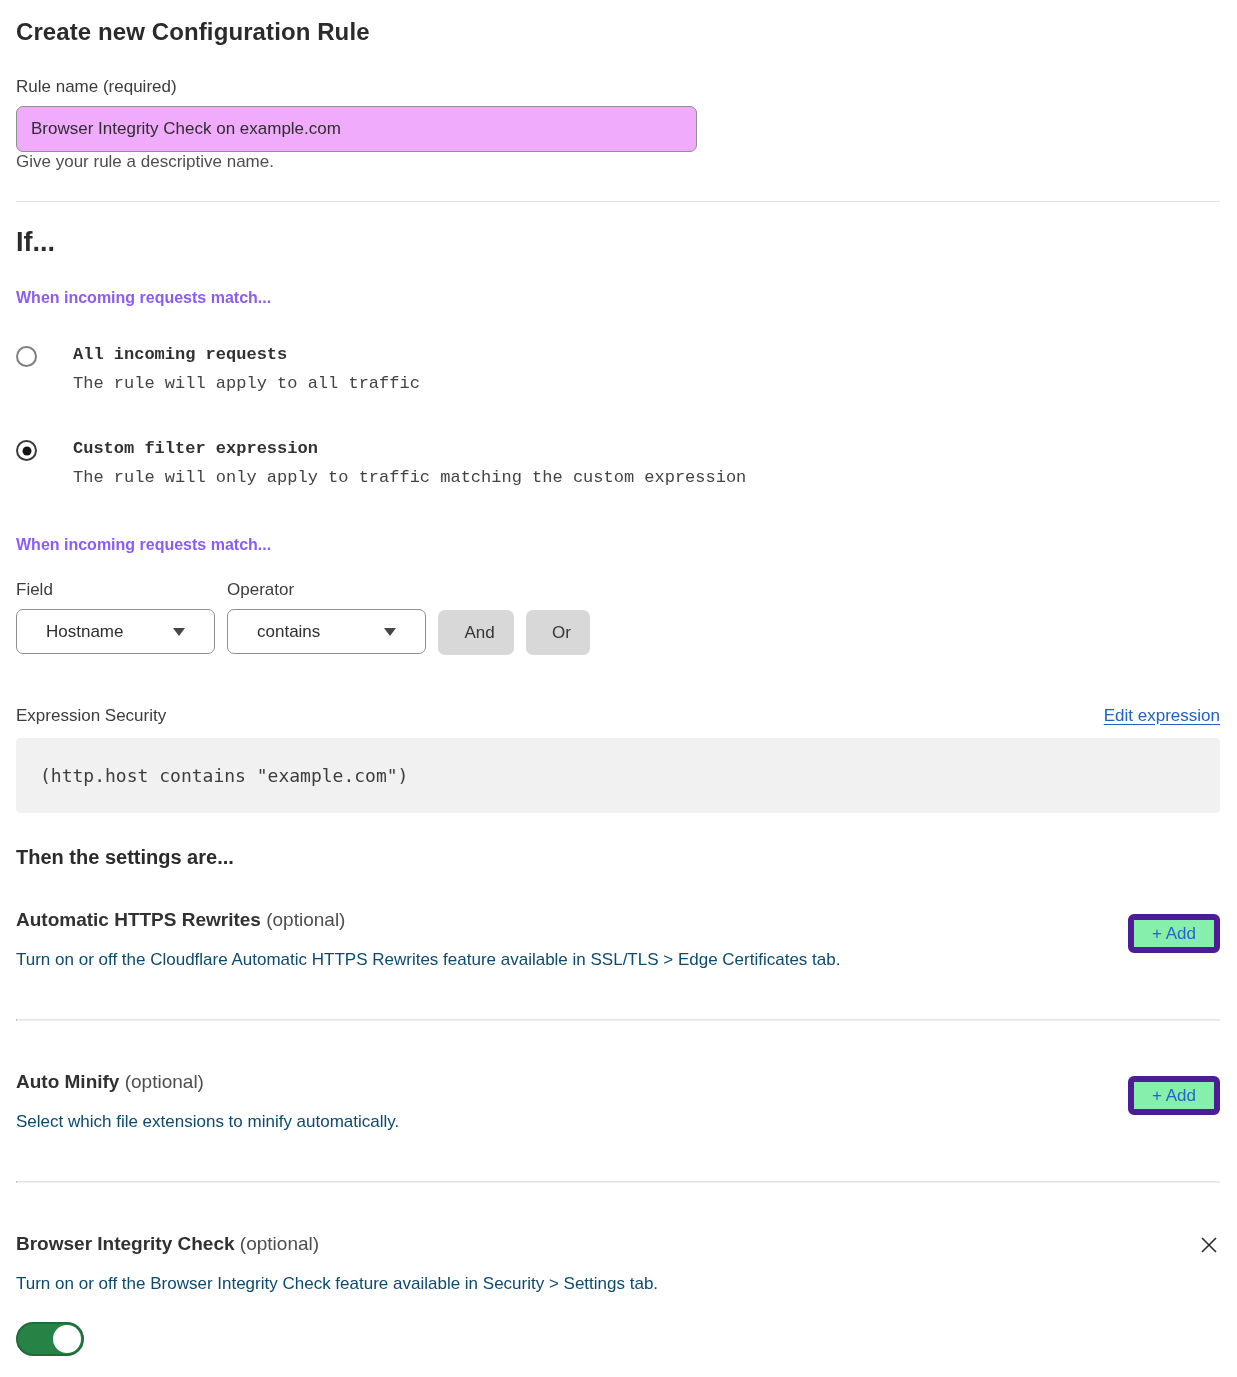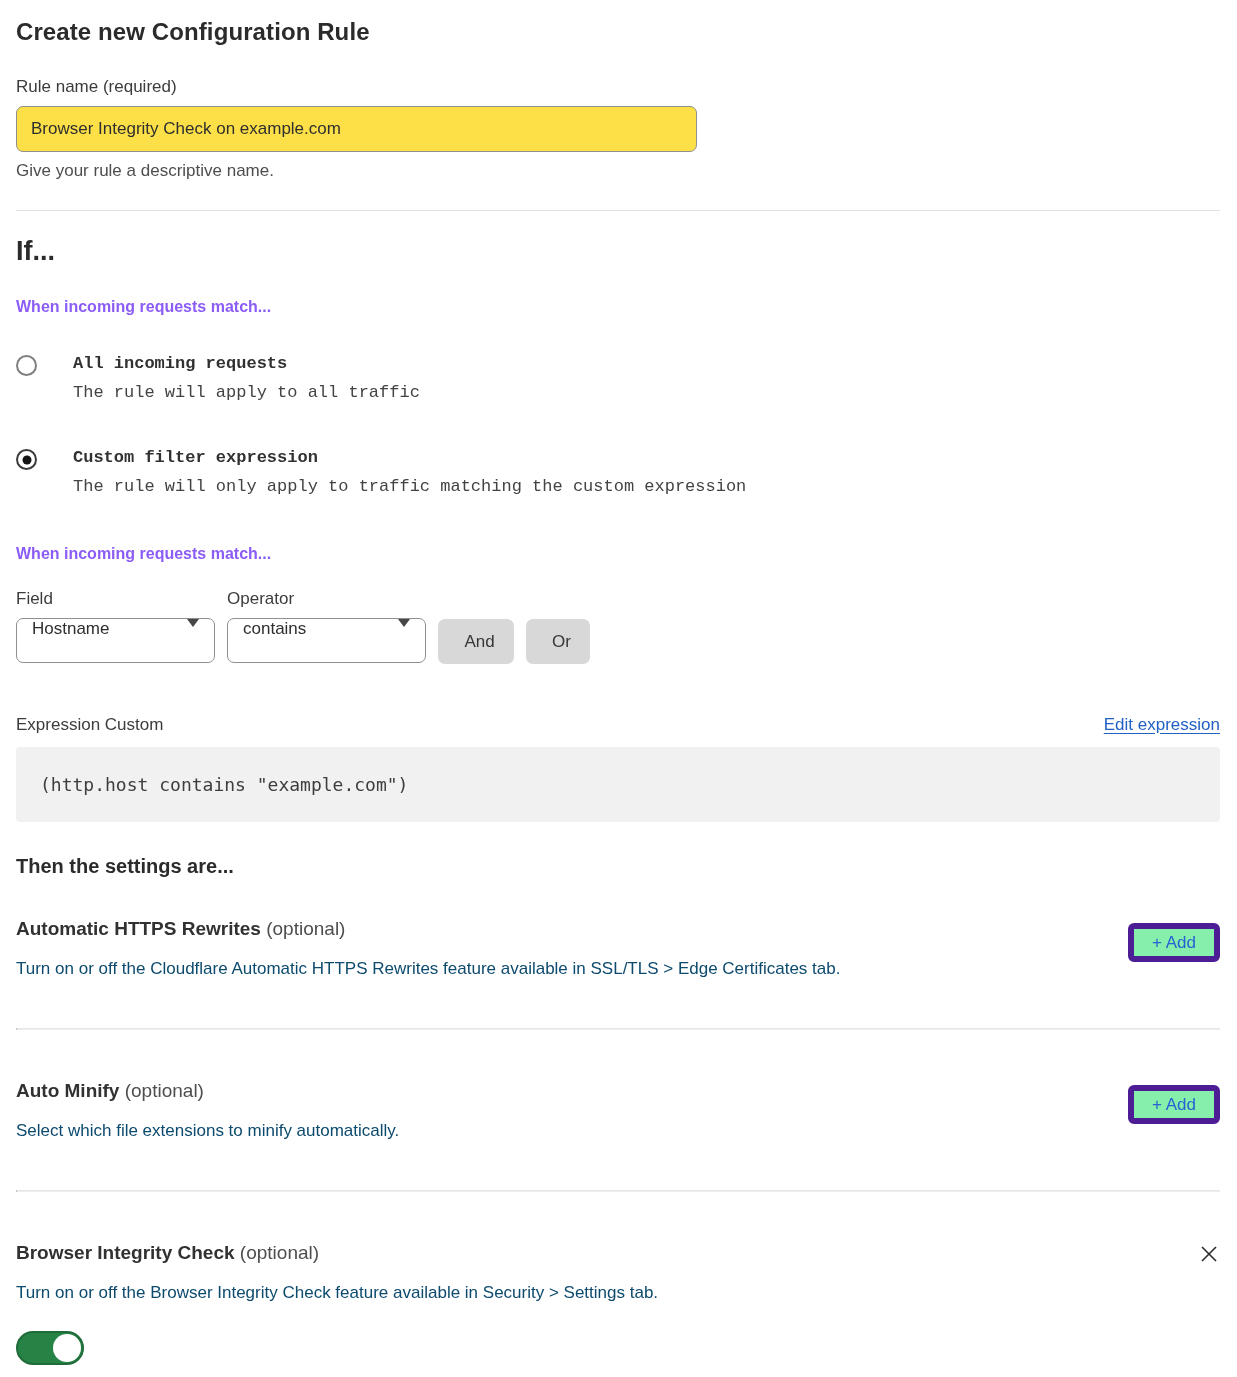--- a/index.html
+++ b/index.html
@@ -27,24 +27,24 @@
     display: block;
     width: 681px;
     height: 46px;
     margin-top: 9px;
     border: 1px solid #8f8f8f;
     border-radius: 7px;
     padding: 0 14px;
     font-size: 17px;
     font-family: "Liberation Sans", sans-serif;
     color: #2e2e2e;
-    background: #fde047;
+    background: #f0abfc;
     outline: none;
   }
-  .rule-name-block .help-text { margin-top: 9px; }
+  .rule-name-block .help-text { }
 
   .divider {
     border: none;
     border-top: 1px solid #e2e2e2;
     margin-top: 29px;
   }
 
   h2.if-heading {
     margin-top: 25px;
     font-size: 27px;
@@ -89,22 +89,23 @@
   .builder-row { display: flex; margin-top: 26px; align-items: flex-start; }
   .builder-col { margin-right: 12px; }
   .builder-col .field-label { display: block; margin-bottom: 9px; }
   .select-box {
     width: 199px;
     height: 45px;
     border: 1px solid #8f8f8f;
     border-radius: 7px;
     background: #ffffff;
     display: flex;
+    align-items: center;
     justify-content: space-between;
-    padding: 0 15px;
+    padding: 0 29px;
     font-size: 17px;
     color: #2e2e2e;
     cursor: pointer;
   }
   .caret {
     width: 0; height: 0;
     border-left: 6px solid transparent;
     border-right: 6px solid transparent;
     border-top: 8px solid #464646;
     margin-left: 8px;
@@ -291,21 +292,21 @@
       <button class="andor-btn and-btn">And</button>
     </div>
 
     <div class="builder-col andor-col" style="margin-right:0">
       <button class="andor-btn or-btn">Or</button>
     </div>
 
   </div>
 
   <div class="preview-header">
-    <span class="preview-label">Expression Custom</span>
+    <span class="preview-label">Expression Security</span>
     <a class="edit-link">Edit expression</a>
   </div>
 
   <div class="code-block">
     <span class="code-text">(http.host contains "example.com")</span>
   </div>
 
   <div class="then-heading">Then the settings are...</div>
 
   <div class="setting-row setting-row-1">

